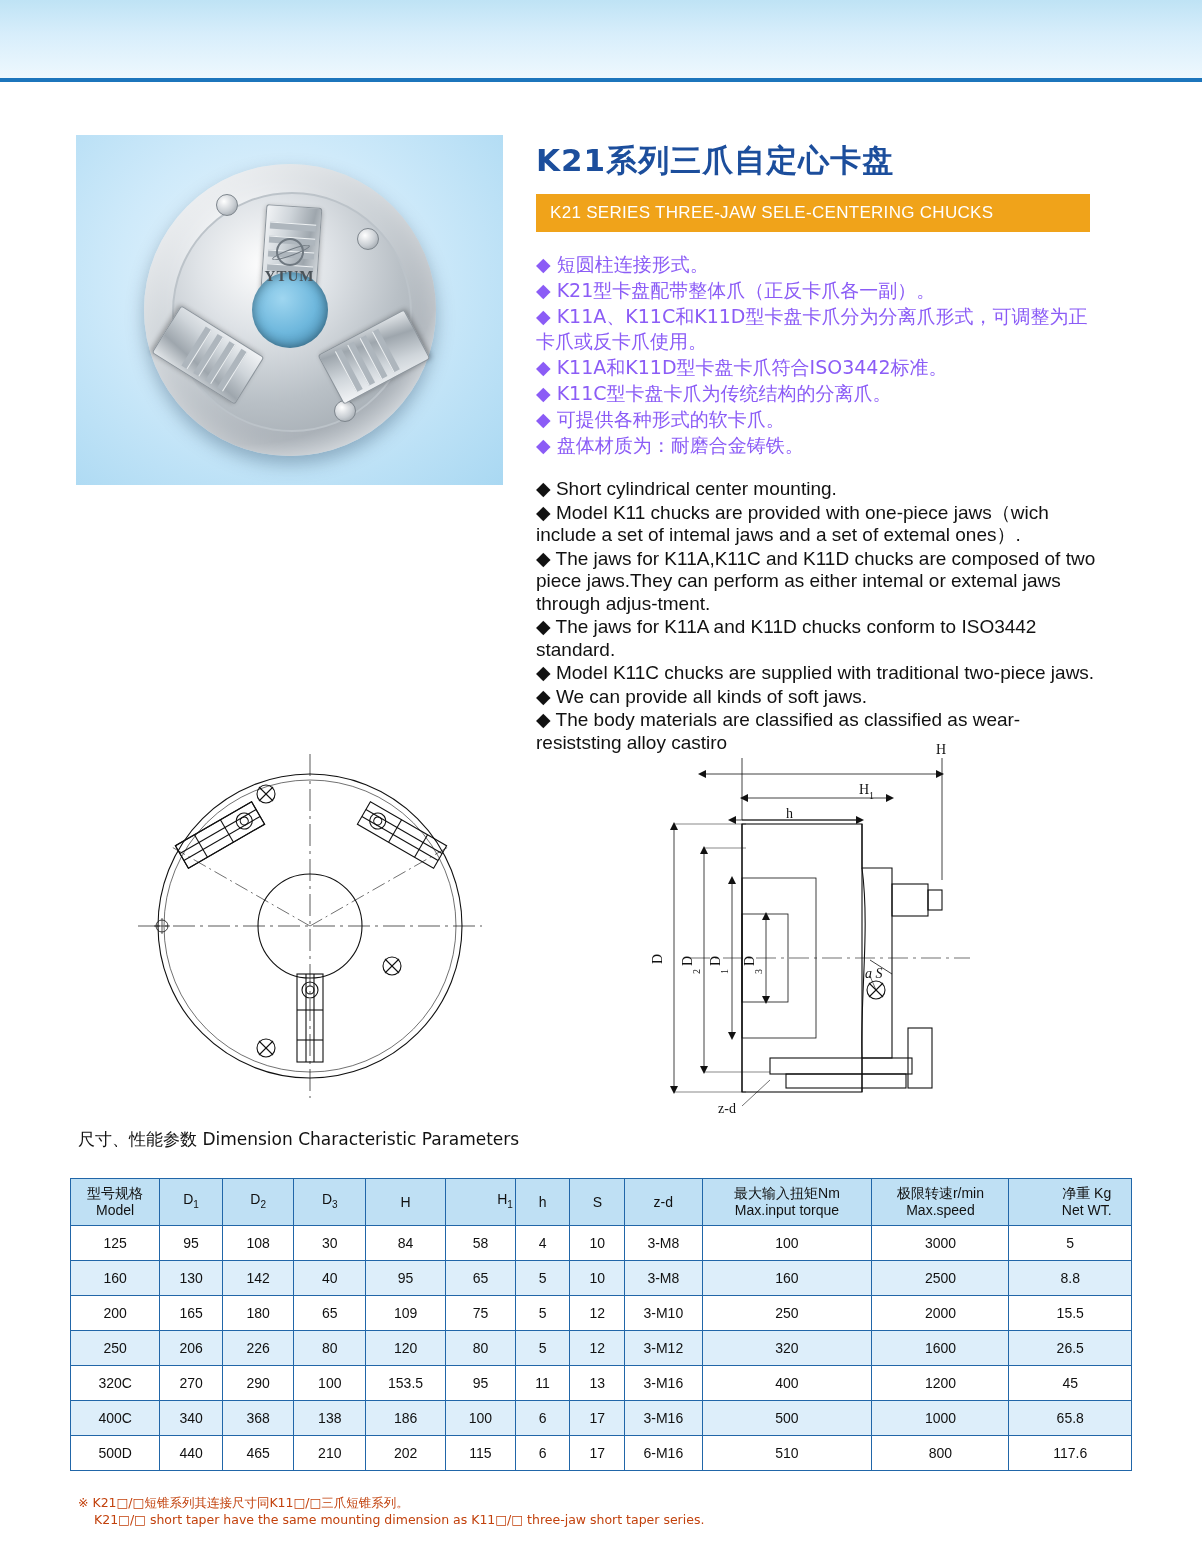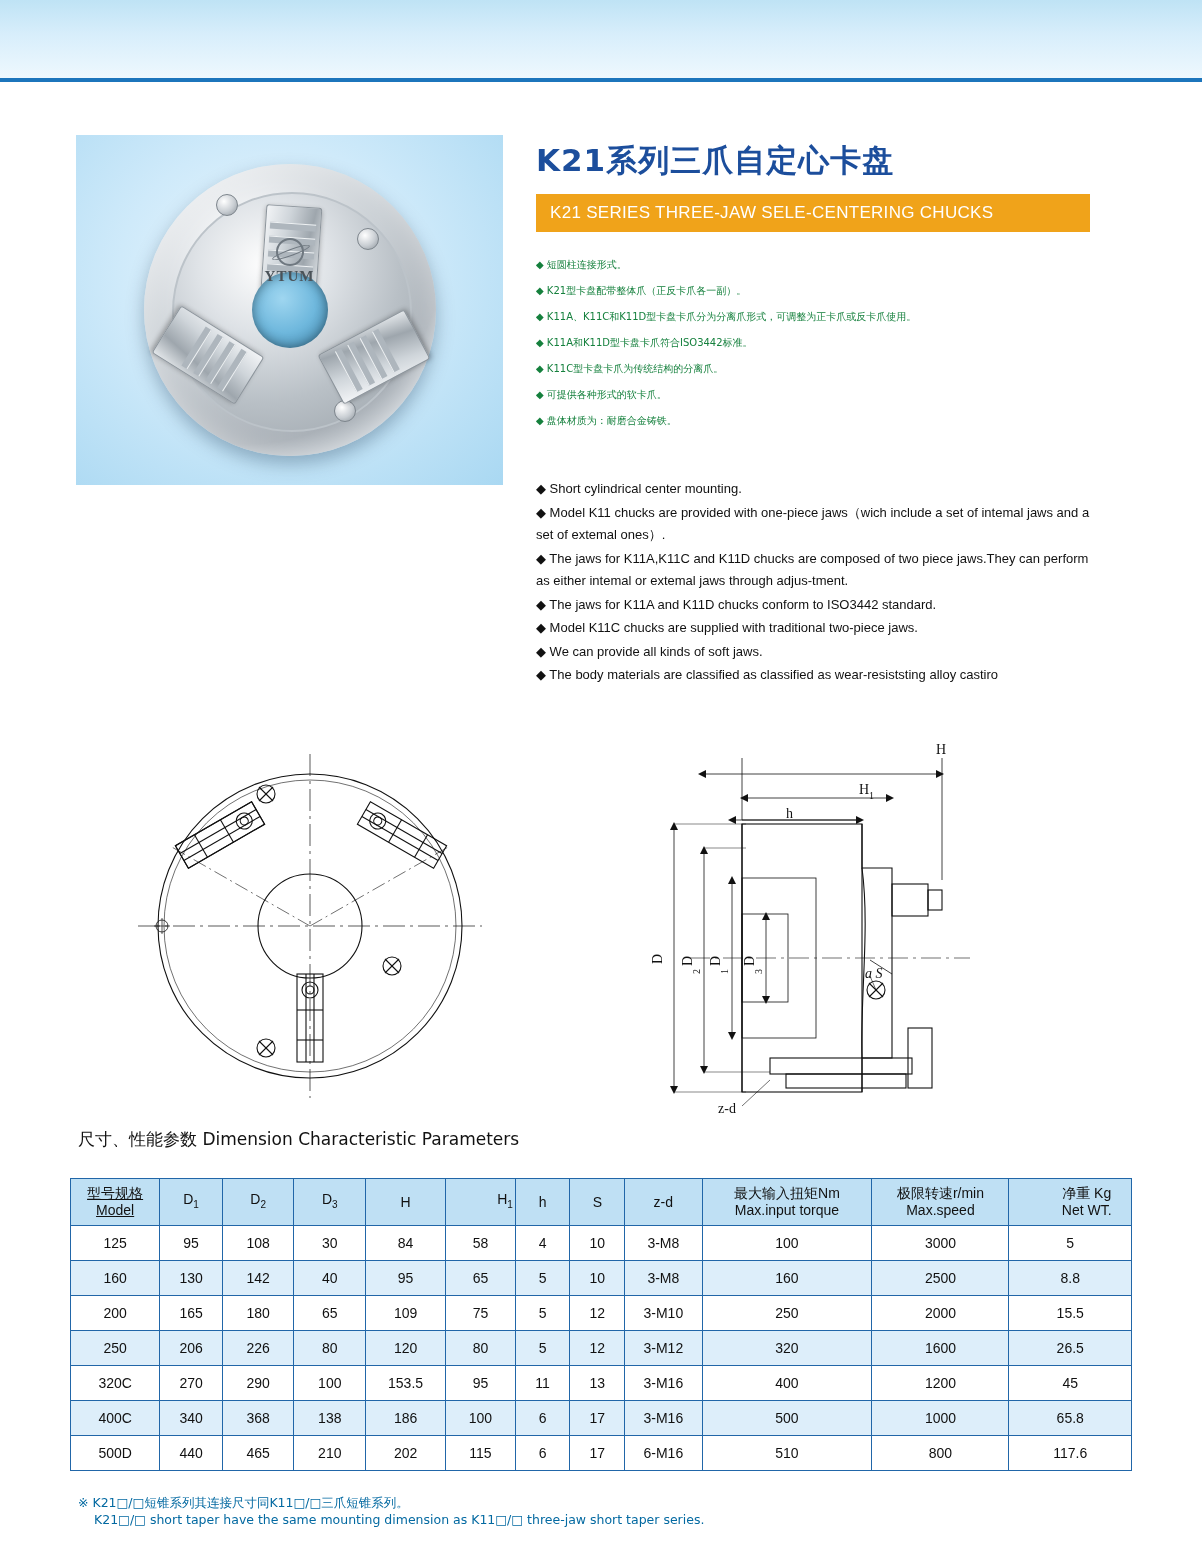--- a/index.html
+++ b/index.html
@@ -84,26 +84,26 @@
     background:#f0a31a;
     display:flex;align-items:center;
   }
   .title-en-bar span{
     color:#ffffff;font-size:17px;padding-left:14px;letter-spacing:.3px;
   }
 
   
   .feat-cn{
     position:absolute;left:536px;top:252px;width:556px;
-    font-size:10px;line-height:25px;color:#15803d;
+    font-size:19px;line-height:25px;color:#8b5cf6;
     font-family:"DejaVu Sans", sans-serif;
   }
   .feat-en{
     position:absolute;left:536px;top:478px;width:560px;
-    font-size:13px;line-height:22.5px;color:#111;
+    font-size:19px;line-height:22.5px;color:#111;
   }
   .feat-cn p, .feat-en p{margin:0 0 1px 0;text-indent:0;}
 
   
   .drawings{position:absolute;left:70px;top:728px;width:1060px;height:390px;}
   .cap{
     position:absolute;left:78px;top:1128px;font-size:17px;color:#111;
     font-family:"DejaVu Sans", sans-serif;
   }
 
@@ -126,21 +126,21 @@
     line-height:17px;
     padding:6px 2px;
   }
   table.spec tbody tr:nth-child(odd) td{background:#ffffff;}
   table.spec tbody tr:nth-child(even) td{background:#ddeefa;}
   table.spec tbody td{height:26px;}
   .sub{font-size:10px;vertical-align:sub;}
 
   .notes{
     position:absolute;left:78px;top:1494px;width:900px;
-    font-size:12.5px;line-height:17px;color:#0369a1;
+    font-size:12.5px;line-height:17px;color:#c2410c;
     font-family:"DejaVu Sans", sans-serif;
   }
   .notes div:nth-child(2){padding-left:16px;}
 
   svg text{font-family:"Liberation Serif", serif;}
 </style>
 </head>
 <body>
 
 <div class="topbar"></div>
@@ -349,21 +349,21 @@
       <text x="648" y="385">z-d</text>
     </g>
   </svg>
 </div>
 
 <div class="cap">尺寸、性能参数 Dimension Characteristic Parameters</div>
 
 <table class="spec">
   <thead>
     <tr>
-      <th style="width:90px;text-decoration:underline;">型号规格<br>Model</th>
+      <th style="width:90px;">型号规格<br>Model</th>
       <th style="width:62px;">D<span class="sub">1</span></th>
       <th style="width:72px;text-align:center;">D<span class="sub">2</span></th>
       <th style="width:72px;">D<span class="sub">3</span></th>
       <th style="width:80px;">H</th>
       <th style="width:70px;text-align:right;">H<span class="sub">1</span></th>
       <th style="width:54px;">h</th>
       <th style="width:54px;">S</th>
       <th style="width:78px;">z-d</th>
       <th style="width:178px;">最大输入扭矩Nm<br>Max.input torque</th>
       <th style="width:140px;">极限转速r/min<br>Max.speed</th>

